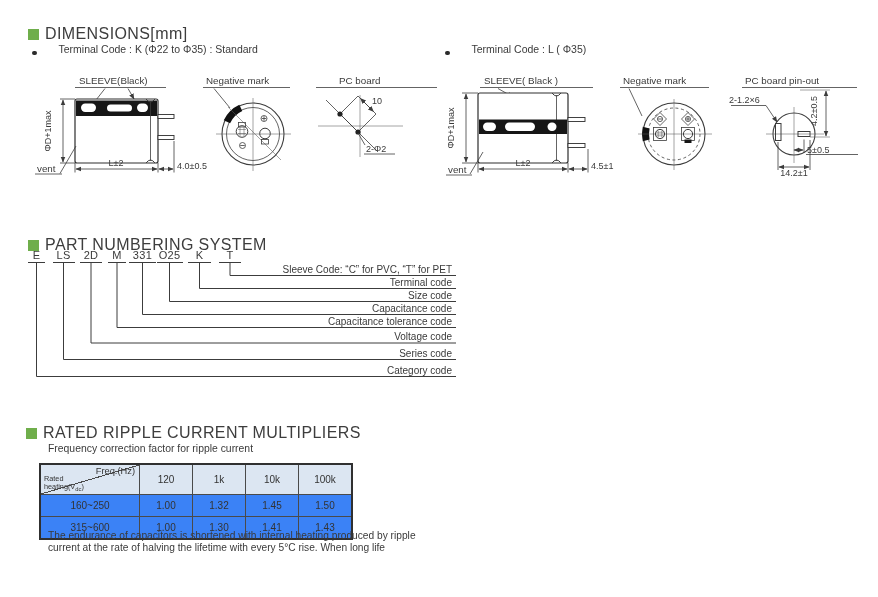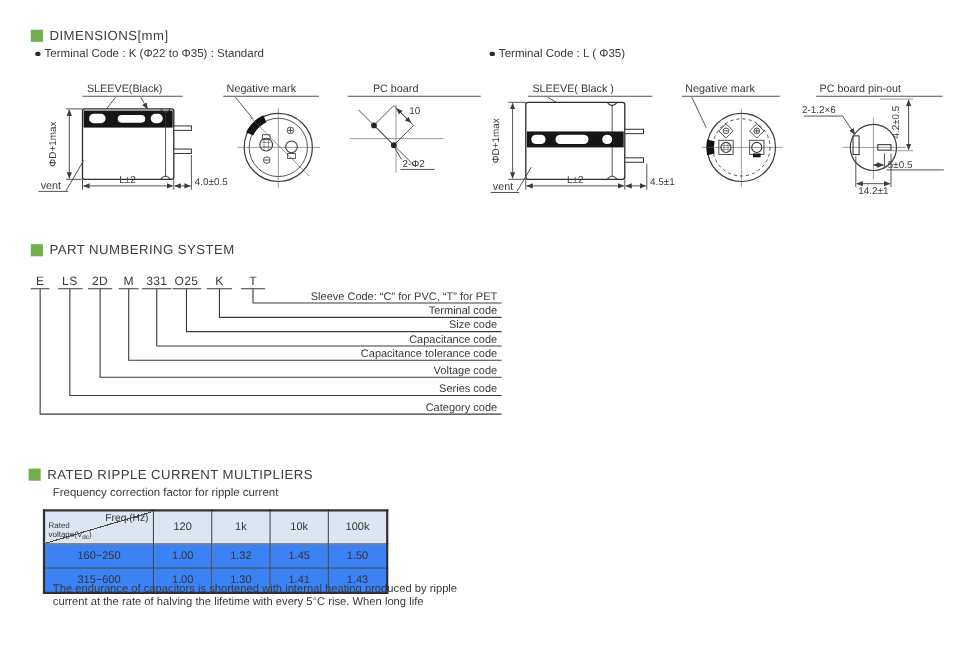--- a/index.html
+++ b/index.html
@@ -1,22 +1,22 @@
 <!DOCTYPE html>
 <html><head>
 <meta charset="utf-8">
 <style>
   html,body{margin:0;padding:0}
   body{width:878px;height:597px;background:#ffffff;position:relative;overflow:hidden;
        font-family:"Liberation Sans",sans-serif;color:#3a3a3a;}
   .abs{position:absolute}
   .sec{display:flex;align-items:center;gap:6px}
   .sq{width:11px;height:11px;background:#6fae4b;flex:0 0 auto}
-  .sec-title{font-size:12px;letter-spacing:.4px;color:#3d3d3d}
-  .bullet{display:flex;align-items:center;gap:4px;font-size:10.5px}
+  .sec-title{font-size:16px;letter-spacing:.4px;color:#3d3d3d}
+  .bullet{display:flex;align-items:flex-end;gap:22px;font-size:10.5px}
   .dot{width:4.5px;height:4.5px;border-radius:50%;background:#2b2b2b;flex:0 0 auto}
   .subtitle{font-size:10.4px}
   svg{position:absolute;left:0;overflow:visible}
   svg text{font-family:"Liberation Sans",sans-serif;fill:#3a3a3a;font-size:9.4px}
   svg .t9{font-size:9px}
   svg .lbl{font-size:9.8px}
   svg .code{font-size:11px;letter-spacing:.3px}
   svg .ladlbl{font-size:10px}
   .ln{stroke:#3c3c3c;stroke-width:1;fill:none}
   .thin{stroke:#5a5a5a;stroke-width:.55;fill:none}
@@ -205,21 +205,21 @@
     <path class="dim" d="M804,139.5 V153"></path>
     <path class="dim" d="M794,150 H803" marker-start="url(#ar)" marker-end="url(#ar)"></path>
     <text x="807" y="152.5" class="t9">5±0.5</text>
     <path class="mid" d="M806,154.5 H858"></path>
     <path class="dim" d="M778,142 V170 M810,140 V170"></path>
     <path class="dim" d="M779,167 H809" marker-start="url(#ar)" marker-end="url(#ar)"></path>
     <text x="794" y="176" class="t9" text-anchor="middle">14.2±1</text>
   </g>
 </svg>
 
-<div class="abs sec" style="left:28px;top:220px">
+<div class="abs sec" style="left:28px;top:236px">
   <div class="sq"></div>
   <div class="sec-title">PART NUMBERING SYSTEM</div>
 </div>
 
 <svg style="top:240px" width="878" height="150" viewBox="0 240 878 150">
   <g>
     <text x="36.5" y="259" class="code" text-anchor="middle">E</text>
     <text x="63.5" y="259" class="code" text-anchor="middle">LS</text>
     <text x="91" y="259" class="code" text-anchor="middle">2D</text>
     <text x="117" y="259" class="code" text-anchor="middle">M</text>
@@ -256,21 +256,21 @@
   <div class="sec-title">RATED RIPPLE CURRENT MULTIPLIERS</div>
 </div>
 <div class="abs subtitle" style="left:48px;top:443px">Frequency correction factor for ripple current</div>
 
 <table class="ripple">
   <tbody>
       <tr class="hd">
     <td class="c0">
       <div class="corner">
         <span class="freq-lab">Freq.(Hz)</span>
-        <span class="rated-lab"><span>Rated</span><br><span>voltage(V</span><sub>dc</sub><span>)</span></span>
+        <span class="rated-lab"><span>Rated</span><br><span>heating(V</span><sub>dc</sub><span>)</span></span>
       </div>
     </td>
     <td class="cf">120</td>
     <td class="cf">1k</td>
     <td class="cf">10k</td>
     <td class="cf">100k</td>
   </tr>
   <tr class="dr">
     <td>160~250</td>
     <td>1.00</td>

